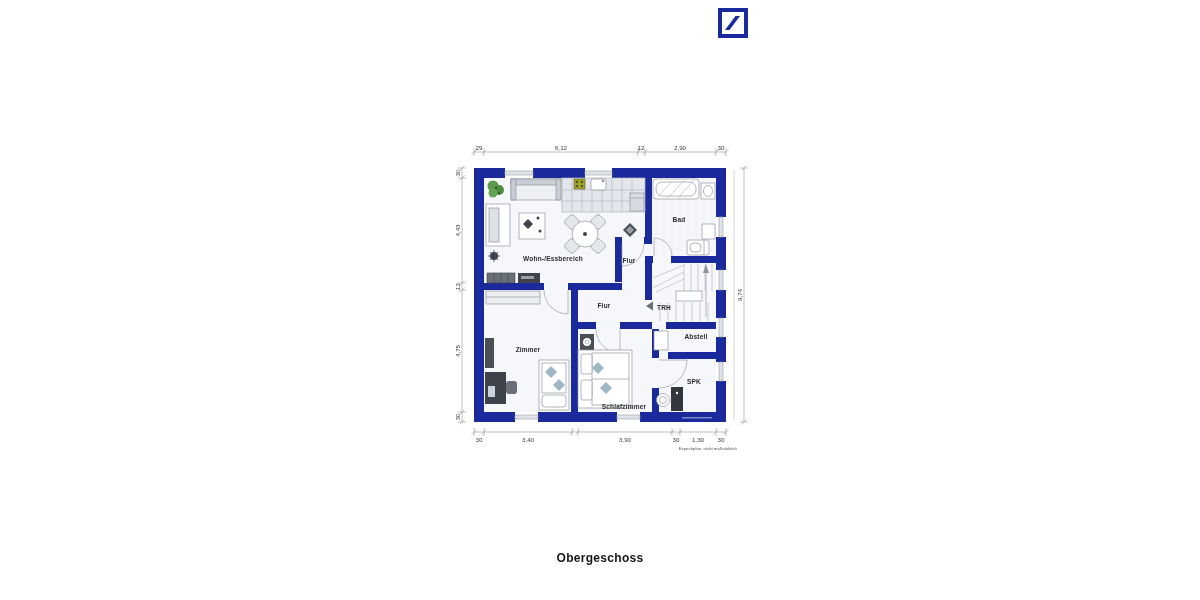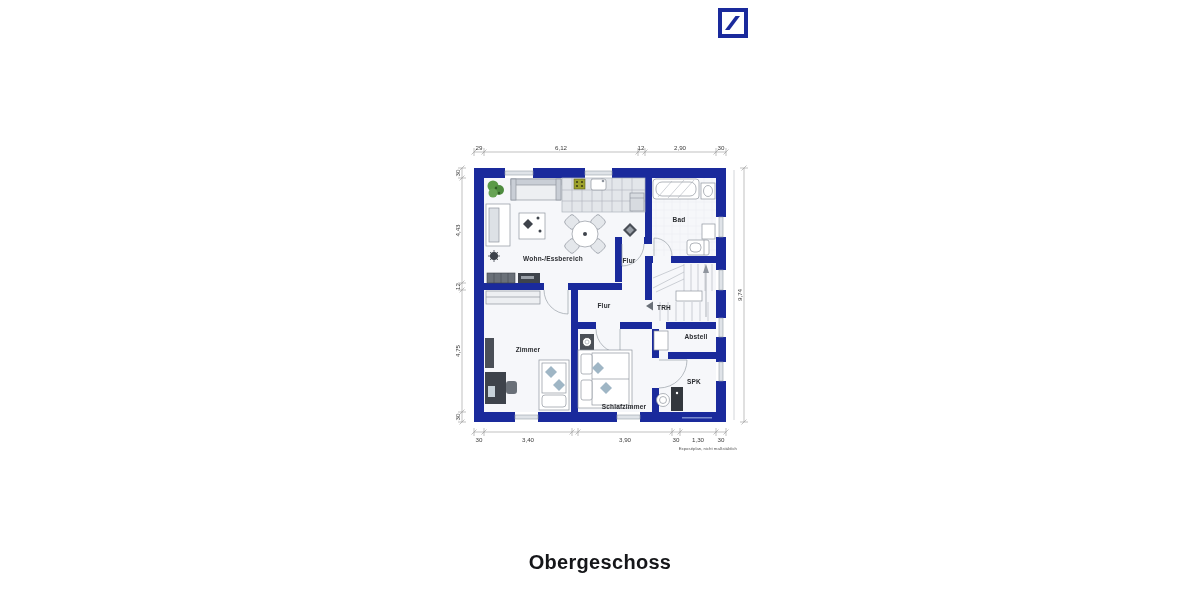--- a/index.html
+++ b/index.html
@@ -1,21 +1,21 @@
 <!DOCTYPE html>
 <html><head>
 <meta charset="utf-8">
 <style>
   html,body{margin:0;padding:0;background:#fff;}
   .canvas{position:relative;width:1200px;height:600px;background:#ffffff;overflow:hidden;
           font-family:"Liberation Sans", sans-serif;}
   .logo{position:absolute;left:718px;top:8px;width:30px;height:30px;}
   .plan{position:absolute;left:440px;top:135px;width:330px;height:330px;}
   .caption{position:absolute;top:551px;left:0;width:1200px;text-align:center;
-           font-size:20px;font-weight:bold;color:#151619;letter-spacing:.3px;}
+           font-size:12px;font-weight:bold;color:#151619;letter-spacing:.3px;}
   svg text{font-family:"Liberation Sans", sans-serif;}
   .dim{font-size:6.2px;fill:#3c3c3c;text-anchor:middle;}
   .room{font-size:6.5px;font-weight:600;fill:#2a2c30;text-anchor:middle;letter-spacing:.2px;}
   .note{font-size:4.3px;fill:#555;text-anchor:end;}
   .fx{stroke:#8f959e;stroke-width:.7;}
   .thin{stroke:#aeb4bc;stroke-width:.6;fill:none;}
   .door{stroke:#9aa0a8;stroke-width:.7;fill:none;}
 </style>
 </head>
 <body>

